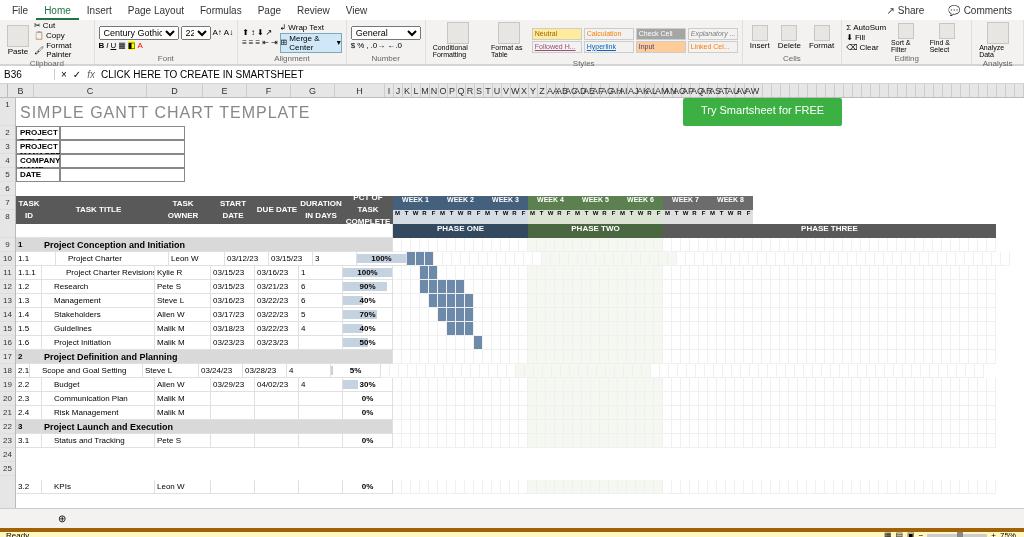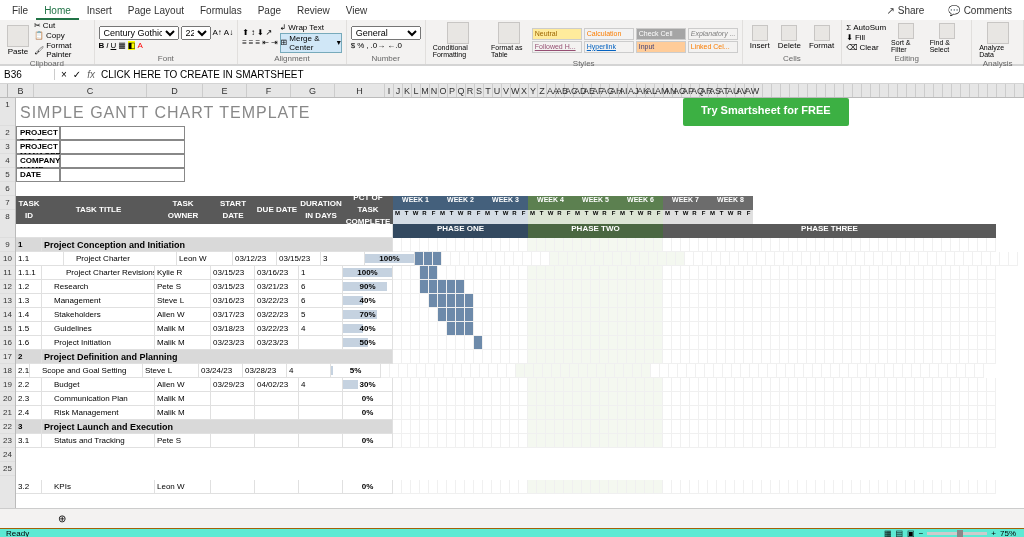--- a/index.html
+++ b/index.html
@@ -47,21 +47,21 @@
 
 .sheet-body { display: flex; height: calc(537px - 20px - 45px - 18px - 14px - 20px - 10px); overflow: hidden; }
 .rownums { width: 16px; background: #e6e6e6; border-right: 1px solid #bbb; }
 .rn { height: 14px; text-align: center; font-size: 8px; line-height: 14px; border-bottom: 1px solid #ddd; color: #333; }
 .rn.tall { height: 28px; }
 
 .grid { flex: 1; overflow: hidden; position: relative; }
 .row { display: flex; height: 14px; }
 .cell { border-right: 1px solid #e0e0e0; border-bottom: 1px solid #e0e0e0; overflow: hidden; white-space: nowrap; padding: 0 2px; font-size: 9px; line-height: 14px; flex-shrink: 0; font-family: 'Century Gothic', Arial, sans-serif; }
 .title-text { font-size: 16px; color: #888; font-weight: 300; letter-spacing: 1px; padding: 6px 4px; font-family: 'Century Gothic', Arial, sans-serif; }
-.smartsheet-btn { background: #3cb043; color: #fff; padding: 6px 18px; font-size: 11px; border-radius: 2px; cursor: pointer; font-weight: bold; }
+.smartsheet-btn { background: #3cb043; color: #fff; padding: 6px 18px; font-size: 11px; border-radius: 2px; cursor: pointer; }
 
 .proj-info-label { background: #fff; border: 1px solid #888; font-size: 8px; font-weight: bold; padding: 1px 3px; font-family: 'Century Gothic', Arial; }
 .proj-info-val { background: #fff; border: 1px solid #888; }
 
 .task-header { background: #595959; color: #fff; font-weight: bold; font-size: 8px; text-align: center; line-height: 12px; padding: 2px 1px; display: flex; align-items: center; justify-content: center; }
 .phase-hdr { color: #fff; font-weight: bold; text-align: center; font-size: 8px; }
 .phase1 { background: #334960; }
 .phase2 { background: #4a6741; }
 .phase3 { background: #5a5a5a; }
 .week-hdr { color: #fff; font-size: 7px; text-align: center; font-weight: bold; }
@@ -84,21 +84,21 @@
 .gantt-area { display: flex; }
 .gcell { width: 9px; border-right: 1px solid #f0f0f0; border-bottom: 1px solid #f0f0f0; height: 14px; flex-shrink: 0; }
 .gcell.p2bg { background: #f4f8f0; }
 .gbar-blue { background: #6d8aaa; }
 .gbar-green { background: #a4c88a; }
 
 
 .sheet-tabs { display: flex; align-items: center; height: 20px; background: #f3f2f1; border-top: 1px solid #ccc; padding-left: 50px; gap: 0; }
 .stab { padding: 2px 10px; font-size: 9px; border: 1px solid #ccc; border-bottom: none; background: #fff; cursor: pointer; }
 .stab.active { border-bottom: 2px solid #217346; color: #217346; font-weight: bold; }
-.statusbar { height: 10px; background: #5eead4; border-top: 1px solid #a16207; display: flex; align-items: center; font-size: 8px; }
+.statusbar { height: 10px; background: #fef9c3; border-top: 4px solid #a16207; display: flex; align-items: center; font-size: 8px; }
 .statusbar-right { margin-left: auto; display: flex; gap: 4px; align-items: center; padding-right: 8px; }
 .zoom-slider { width: 60px; height: 3px; background: #ccc; position: relative; }
 .zoom-thumb { width: 6px; height: 8px; background: #888; position: absolute; left: 50%; top: -2px; }
 </style>
 </head>
 <body>
 
 <div class="ribbon">
   <div class="tabbar">
     <div id="tabs-host"><span class="tab">File</span><span class="tab active">Home</span><span class="tab">Insert</span><span class="tab">Page Layout</span><span class="tab">Formulas</span><span class="tab">Page</span><span class="tab">Review</span><span class="tab">View</span></div>
@@ -545,21 +545,21 @@
           <div class="gcell"></div>
           <div class="gcell"></div>
           <div class="gcell"></div>
           <div class="gcell"></div>
           <div class="gcell"></div>
           <div class="gcell"></div>
           <div class="gcell"></div>
         </div>
       </div>
       <div class="row" style="height: 14px;">
-        <div class="cell task-cell" style="width: 48px;">1.1</div>
+        <div class="cell task-cell" style="width: 40px;">1.1</div>
         <div class="cell task-cell task-indent" style="width: 113px;">Project Charter</div>
         <div class="cell task-cell" style="width: 56px;">Leon W</div>
         <div class="cell task-cell" style="width: 44px;">03/12/23</div>
         <div class="cell task-cell" style="width: 44px;">03/15/23</div>
         <div class="cell task-cell" style="width: 44px;">3</div>
         <div class="cell pct-cell task-cell" style="width: 50px; text-align: center;"><div class="pct-bar" style="width: 100%;"></div><span class="pct-txt">100%</span></div>
         <div class="gantt-area">
           <div class="gcell gbar-blue"></div>
           <div class="gcell gbar-blue"></div>
           <div class="gcell gbar-blue"></div>

